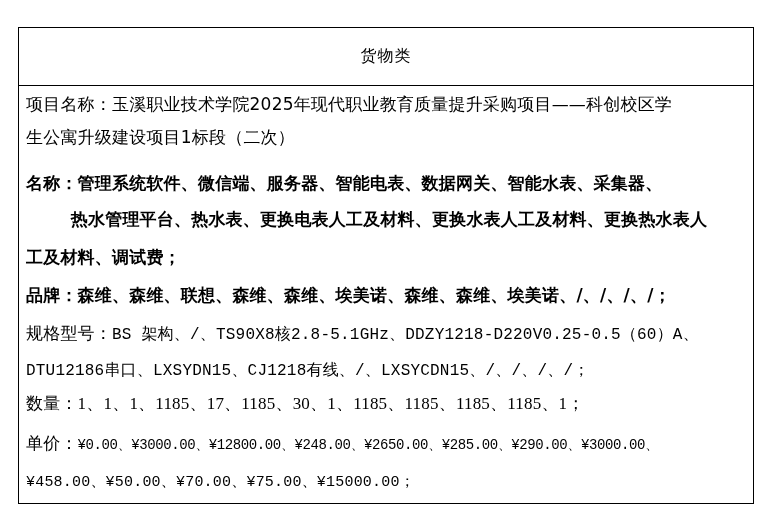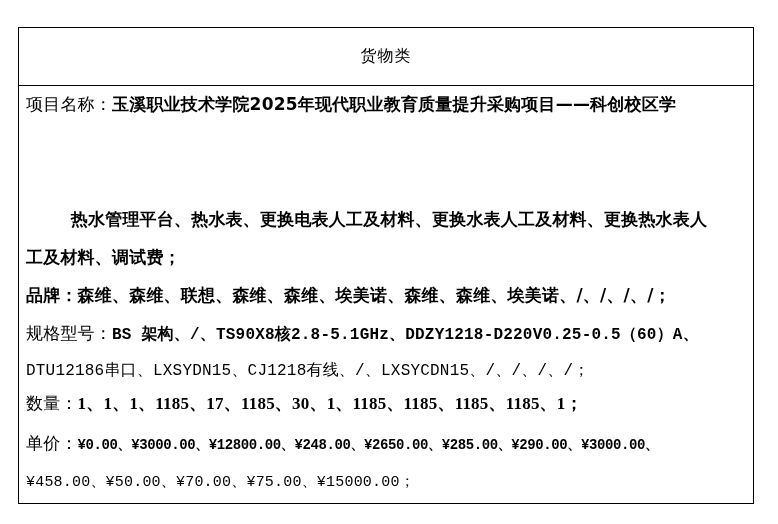--- a/index.html
+++ b/index.html
@@ -48,36 +48,42 @@
       width: 726px;
       height: 24px;
       line-height: 24px;
       font-size: 17px;
       white-space: nowrap;
       overflow: visible;
       letter-spacing: 0.2px;
     }
     .bold { font-weight: bold; }
     .label { font-weight: normal; }
-    .value { font-weight: bold; margin-top: 32px; }
+    .value { font-weight: normal; margin-top: 32px; }
     .mono { font-family: "Liberation Mono", "DejaVu Sans Mono", monospace; }
     .serif { font-family: "Liberation Serif", "DejaVu Serif", serif; }
   </style>
 </head>
 <body>
 
 <div class="table-box">
   <div class="header-row">
     <span class="header-title">货物类</span>
   </div>
 
   <div class="line" style="top:64px;">
     <span class="label">项目名称：</span><span class="value">玉溪职业技术学院2025年现代职业教育质量提升采购项目——科创校区学</span>
   </div>
+  <div class="line" style="top:97px;">
+    <span class="value">生公寓升级建设项目1标段（二次）</span>
+  </div>
 
+  <div class="line bold" style="top:143px;">
+    <span>名称：管理系统软件、微信端、服务器、智能电表、数据网关、智能水表、采集器、</span>
+  </div>
   <div class="line bold" style="top:179px;text-align:center;">
     <span>热水管理平台、热水表、更换电表人工及材料、更换水表人工及材料、更换热水表人</span>
   </div>
   <div class="line bold" style="top:255px;">
     <span>品牌：森维、森维、联想、森维、森维、埃美诺、森维、森维、埃美诺、/、/、/、/；</span>
   </div>
 
   <div class="line bold" style="top:217px;">
     <span>工及材料、调试费；</span>
   </div>

